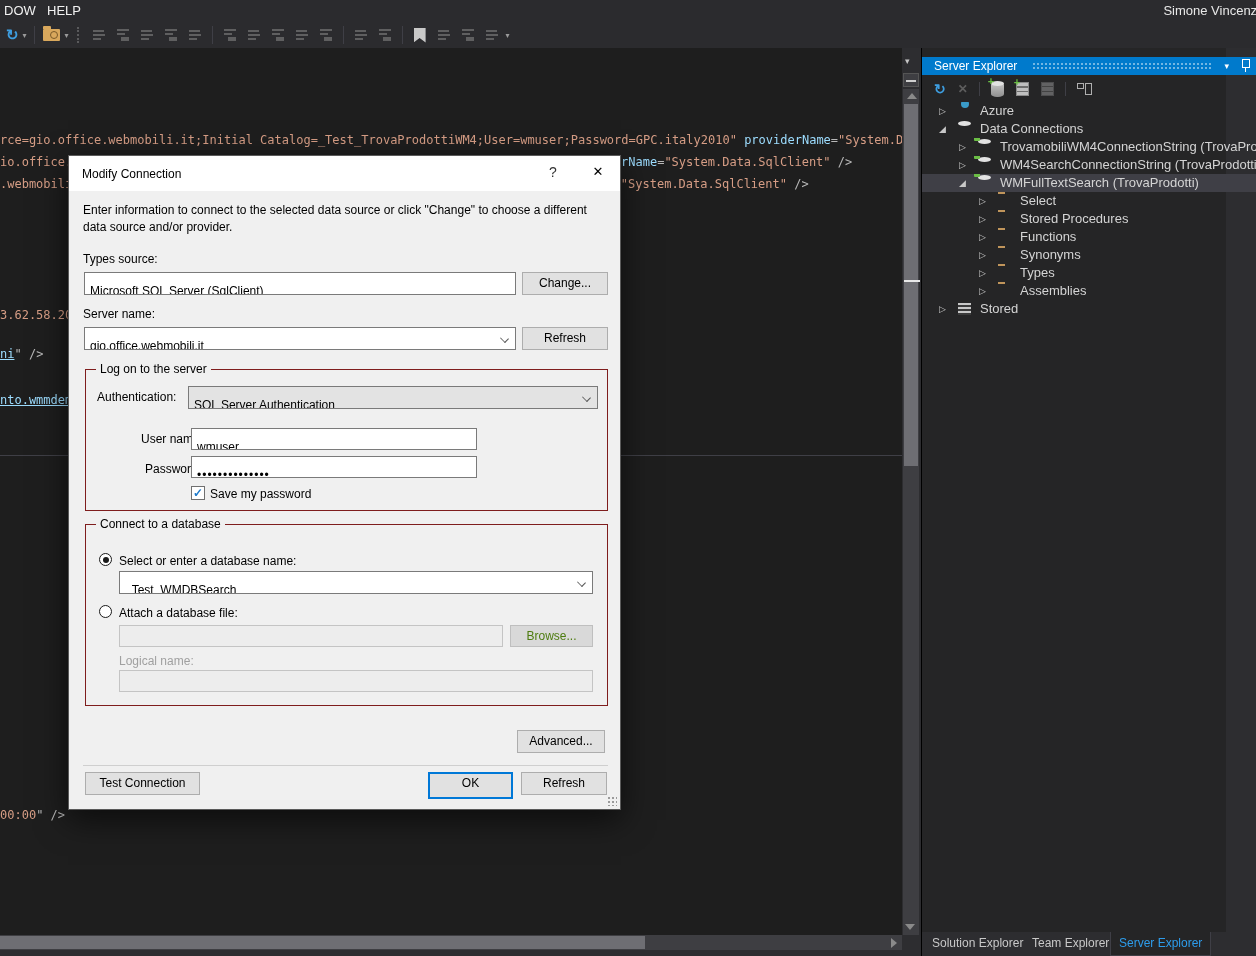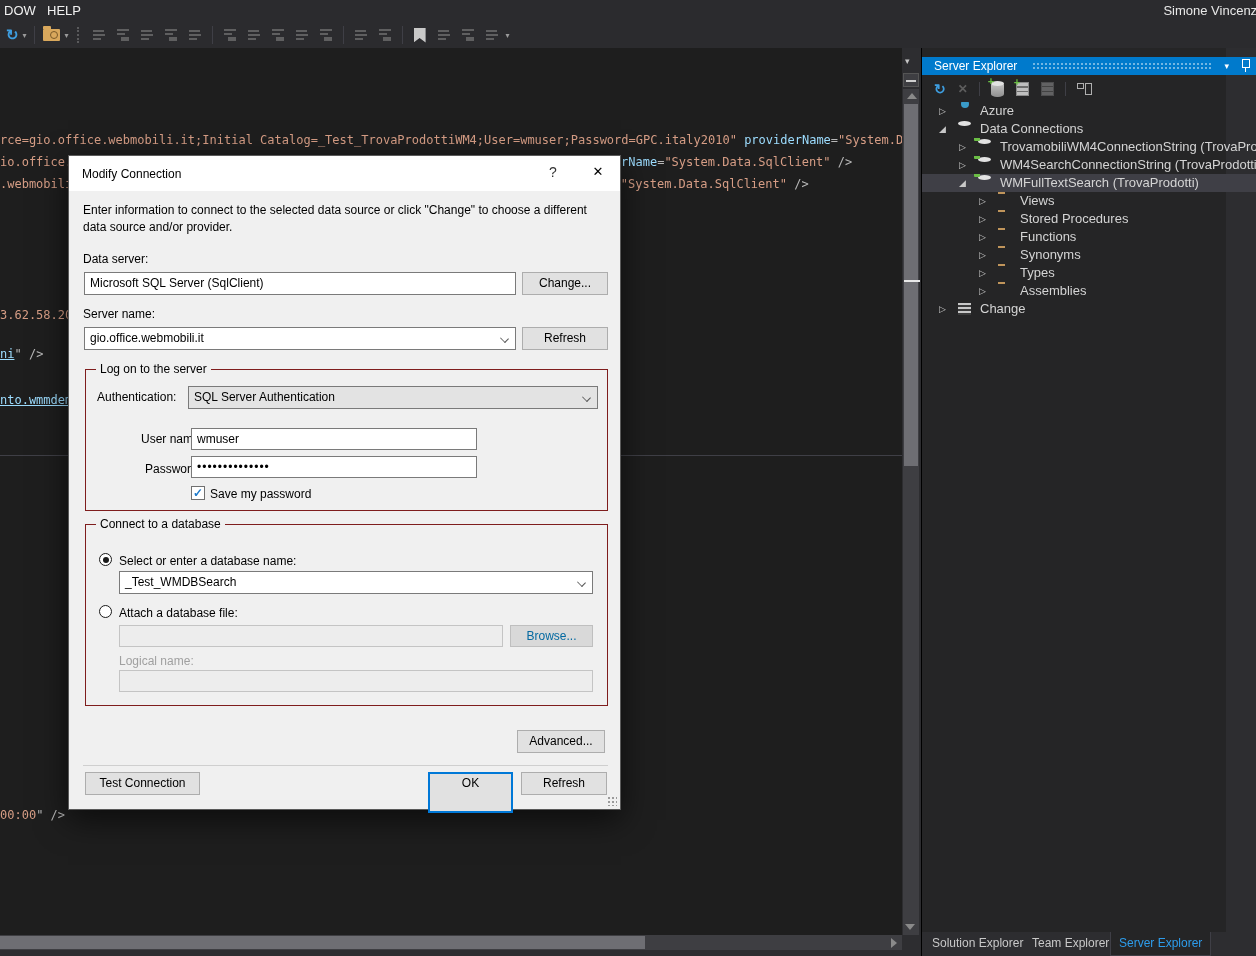--- a/index.html
+++ b/index.html
@@ -101,25 +101,25 @@
 
   
   .dialog { position:absolute; left:68px; top:155px; width:553px; height:655px; background:#F0F0F0; border:1px solid #5A5A5A;
             box-shadow:0 10px 30px rgba(0,0,0,.6); font-size:12px; color:#000; }
   .dlg-title { position:absolute; left:0; top:0; width:100%; height:35px; background:#FFFFFF; }
   .dlg-title-text { position:absolute; left:13px; top:11px; font-size:12px; color:#000; }
   .dlg-help { position:absolute; left:472px; top:8px; width:24px; height:20px; text-align:center; color:#333; font-size:14px; }
   .dlg-close { position:absolute; left:514px; top:8px; width:30px; height:20px; text-align:center; color:#000; font-size:13px; }
   .dlg-desc { position:absolute; left:14px; top:46px; width:512px; line-height:17px; }
   .dlg-label { position:absolute; }
-  .tbox { position:absolute; background:#FFFFFF; border:1px solid #7A7A7A; font-family:"Liberation Sans",sans-serif; font-size:12px; padding:0 5px; line-height:20px; white-space:nowrap; overflow:hidden; }
+  .tbox { position:absolute; background:#FFFFFF; border:1px solid #7A7A7A; font-family:"Liberation Sans",sans-serif; font-size:12px; padding:8px 5px; line-height:20px; white-space:nowrap; overflow:hidden; }
   .tbox.dis { background:#EDEDED; border-color:#C4C4C4; }
   .btn { position:absolute; background:#E1E1E1; border:1px solid #ADADAD; text-align:center; font-size:12px; line-height:20px; color:#000; }
   .btn.default { border:2px solid #0078D7; line-height:18px; }
-  .btn.dis { background:#D9D9D9; border-color:#BFBFBF; color:#0369a1; }
+  .btn.dis { background:#D9D9D9; border-color:#BFBFBF; color:#4d7c0f; }
   .chev { position:absolute; right:7px; top:7px; width:7px; height:7px; border-right:1.5px solid #555; border-bottom:1.5px solid #555; transform:rotate(45deg) scaleY(.8); }
   .group { position:absolute; border:1px solid #7f1d1d; }
   .group-label { position:absolute; top:-8px; left:10px; background:#F0F0F0; padding:0 4px; }
   .combo-gray { background:#E3E3E3; }
   .checkbox { position:absolute; width:14px; height:14px; background:#fff; border:1px solid #707070; color:#1E7ACB; font-size:12px; font-weight:bold; line-height:13px; text-align:center; }
   .radio { position:absolute; width:13px; height:13px; border:1px solid #1A1A1A; border-radius:50%; background:#fff; }
   .radio.on::after { content:""; position:absolute; left:2.5px; top:2.5px; width:6px; height:6px; background:#1A1A1A; border-radius:50%; }
   .dlg-divider { position:absolute; left:14px; top:609px; width:525px; height:1px; background:#CFCFCF; }
   .grip { position:absolute; right:3px; bottom:3px; width:10px; height:10px;
      background-image:radial-gradient(circle, #9a9a9a 1px, transparent 1.2px); background-size:4px 4px; }
@@ -233,21 +233,21 @@
       <span class="tlabel">WM4SearchConnectionString (TrovaProdotti)</span>
     </div>
     <div class="trow lvl1 sel">
       <span class="texp">◢</span>
       <span class="tico db-ic conn"></span>
       <span class="tlabel">WMFullTextSearch (TrovaProdotti)</span>
     </div>
     <div class="trow lvl2">
       <span class="texp">▷</span>
       <span class="tico ic-folder"></span>
-      <span class="tlabel">Views</span>
+      <span class="tlabel">Select</span>
     </div>
     <div class="trow lvl2">
       <span class="texp">▷</span>
       <span class="tico ic-folder"></span>
       <span class="tlabel">Stored Procedures</span>
     </div>
     <div class="trow lvl2">
       <span class="texp">▷</span>
       <span class="tico ic-folder"></span>
       <span class="tlabel">Functions</span>
@@ -263,40 +263,40 @@
       <span class="tlabel">Types</span>
     </div>
     <div class="trow lvl2">
       <span class="texp">▷</span>
       <span class="tico ic-folder"></span>
       <span class="tlabel">Assemblies</span>
     </div>
     <div class="trow lvl0">
       <span class="texp">▷</span>
       <span class="tico ic-servers"></span>
-      <span class="tlabel">Change</span>
+      <span class="tlabel">Stored</span>
     </div>
   </div>
 
   <div class="panel-tabs">
     <span class="ptab t1">Solution Explorer</span>
     <span class="ptab t2">Team Explorer</span>
     <span class="ptab active">Server Explorer</span>
   </div>
 </div>
 
 <div class="dialog">
   <div class="dlg-title">
     <span class="dlg-title-text">Modify Connection</span>
     <span class="dlg-help">?</span>
     <span class="dlg-close">✕</span>
   </div>
   <div class="dlg-desc">Enter information to connect to the selected data source or click "Change" to choose a different data source and/or provider.</div>
 
-  <span class="dlg-label" style="left:14px; top:96px;">Data server:</span>
+  <span class="dlg-label" style="left:14px; top:96px;">Types source:</span>
   <div class="tbox" style="left:15px; top:116px; width:432px; height:23px;">Microsoft SQL Server (SqlClient)</div>
   <div class="btn" style="left:453px; top:116px; width:86px; height:23px;">Change...</div>
 
   <span class="dlg-label" style="left:14px; top:151px;">Server name:</span>
   <div class="tbox" style="left:15px; top:171px; width:432px; height:23px;"><span>gio.office.webmobili.it</span><span class="chev"></span></div>
   <div class="btn" style="left:453px; top:171px; width:86px; height:23px;">Refresh</div>
 
   <div class="group" style="left:16px; top:213px; width:523px; height:142px;">
     <span class="group-label">Log on to the server</span>
   </div>
@@ -318,16 +318,16 @@
   <span class="radio" style="left:30px; top:449px;"></span>
   <span class="dlg-label" style="left:50px; top:450px;">Attach a database file:</span>
   <div class="tbox dis" style="left:50px; top:469px; width:384px; height:22px;"></div>
   <div class="btn dis" style="left:441px; top:469px; width:83px; height:22px;">Browse...</div>
   <span class="dlg-label gray-text" style="left:50px; top:498px;">Logical name:</span>
   <div class="tbox dis" style="left:50px; top:514px; width:474px; height:22px;"></div>
 
   <div class="btn" style="left:448px; top:574px; width:88px; height:23px;text-align:center;">Advanced...</div>
   <div class="dlg-divider"></div>
   <div class="btn" style="left:16px; top:616px; width:115px; height:23px;">Test Connection</div>
-  <div class="btn default" style="left:359px; top:616px; width:85px; height:41px;">OK</div>
+  <div class="btn default" style="left:359px; top:616px; width:85px; height:27px;">OK</div>
   <div class="btn" style="left:452px; top:616px; width:86px; height:23px;">Refresh</div>
   <div class="grip"></div>
 </div>
 
 </body></html>

